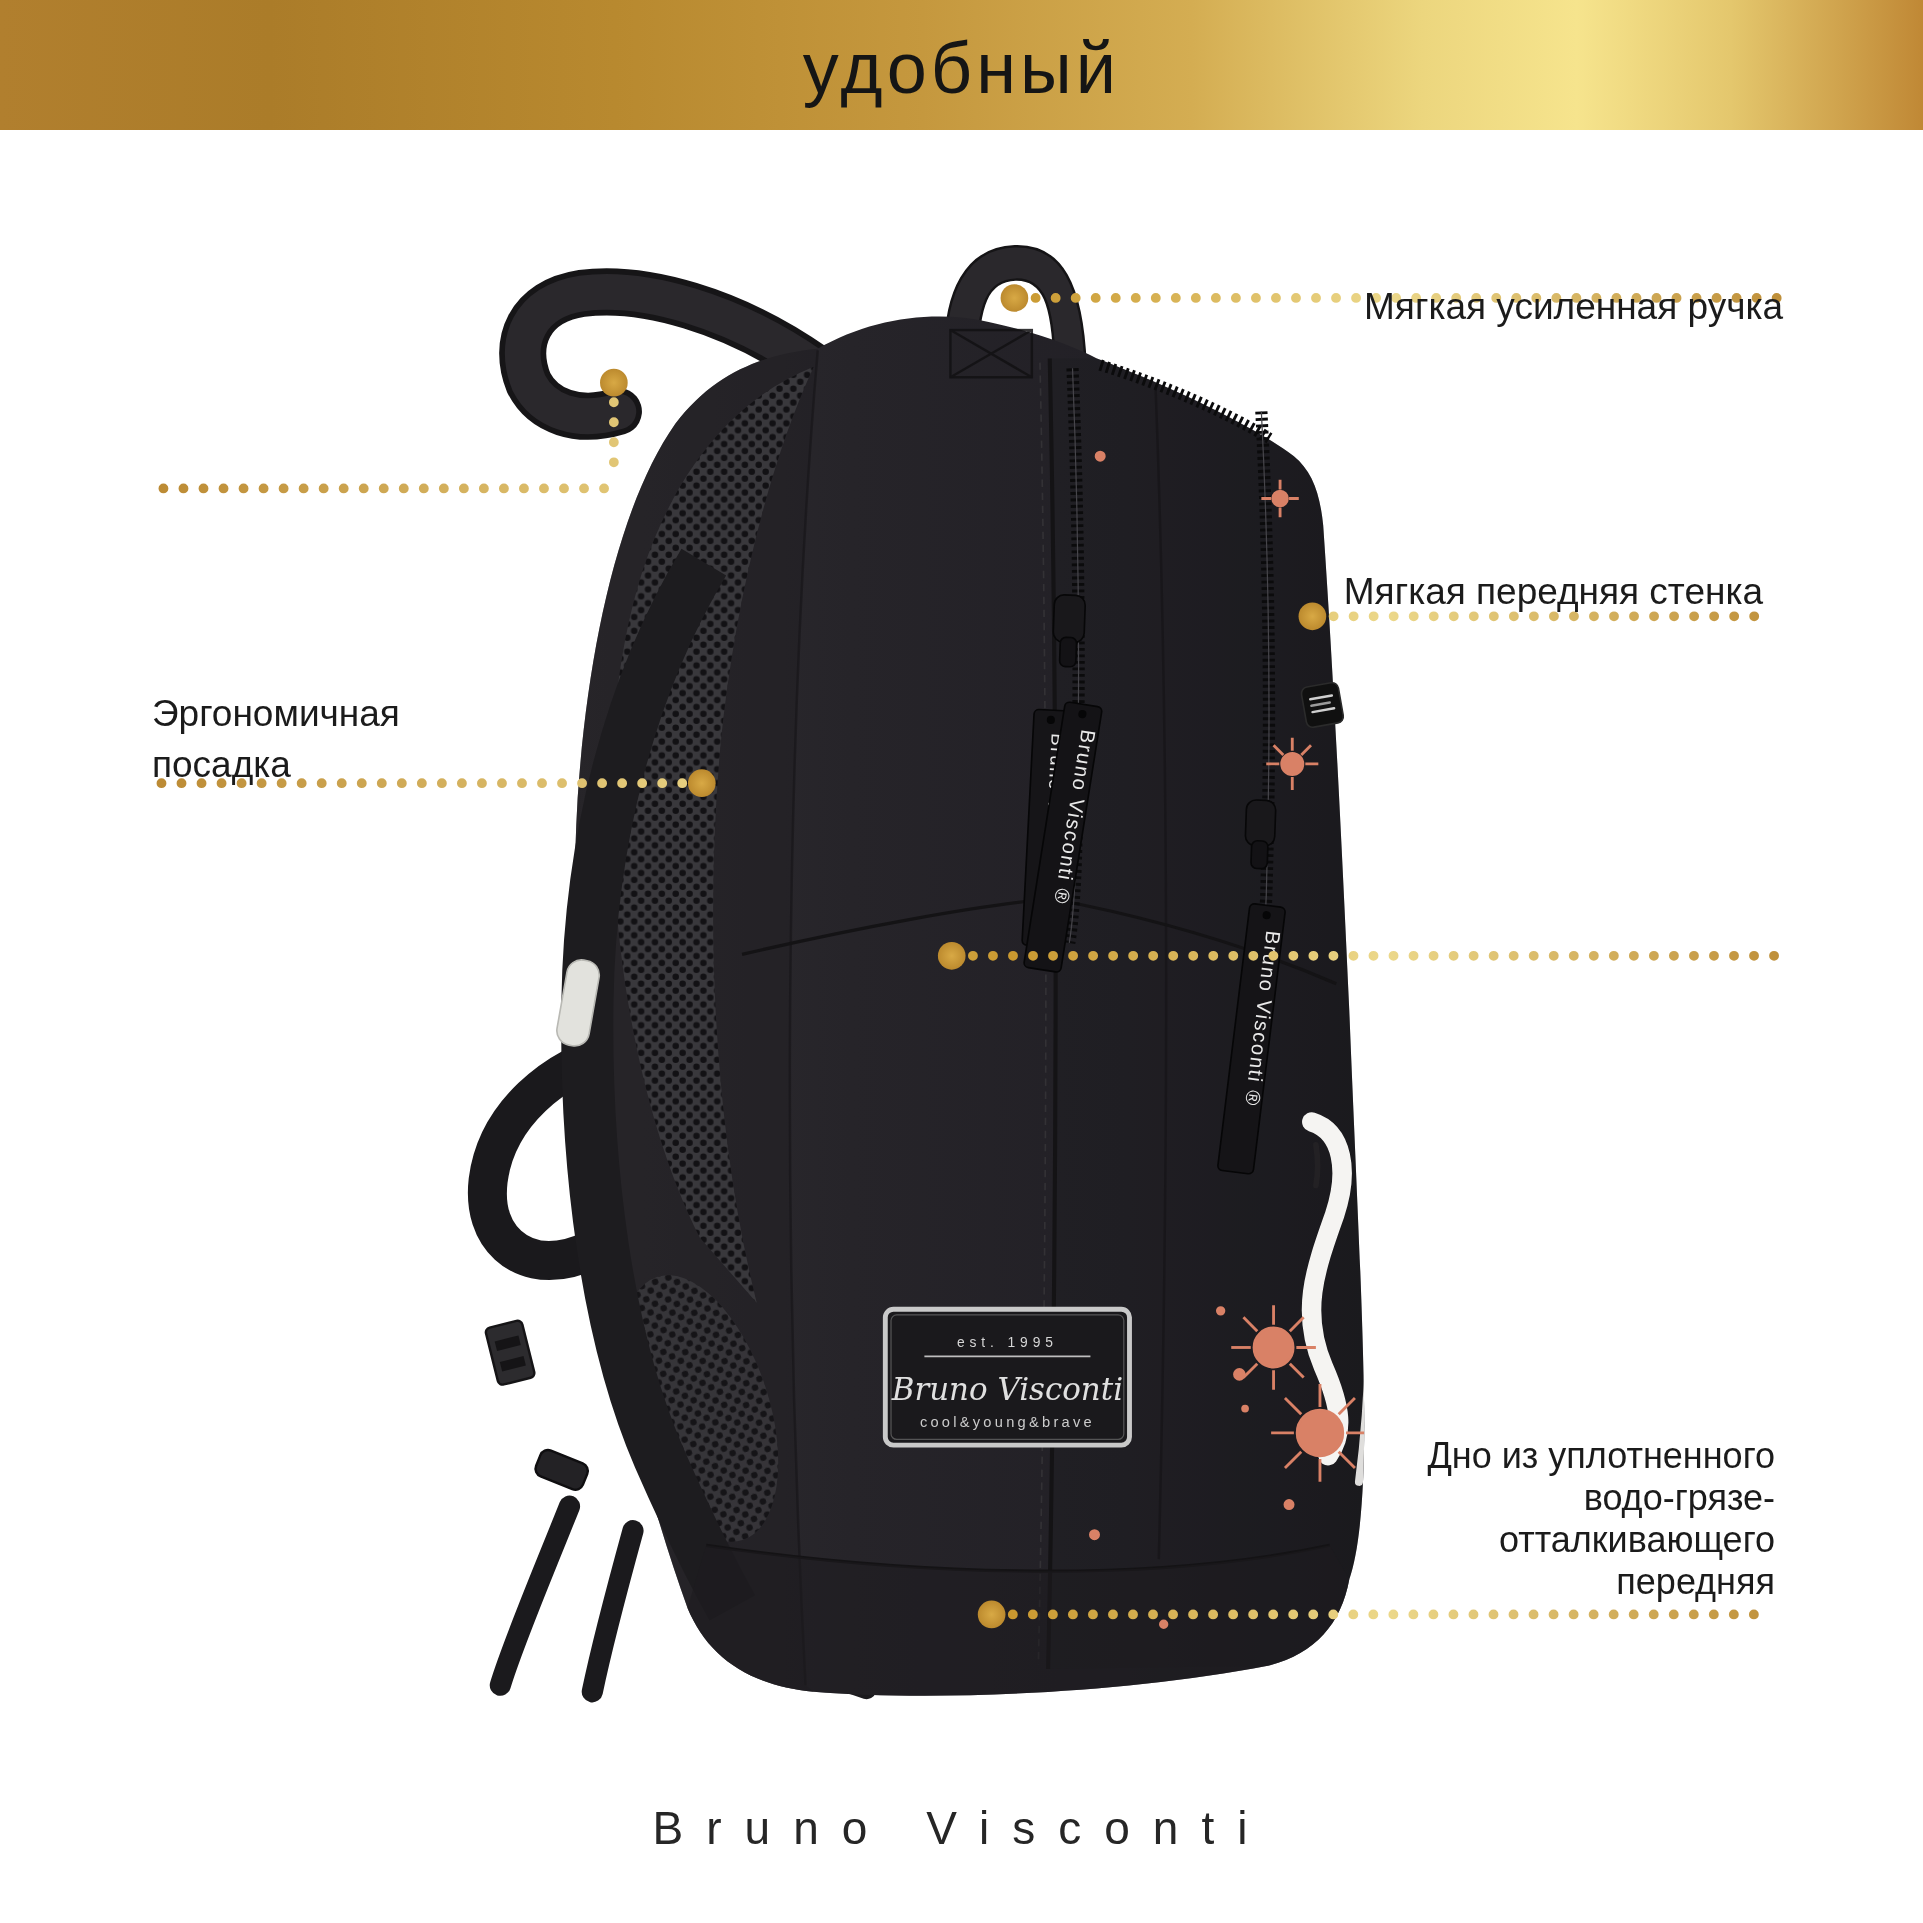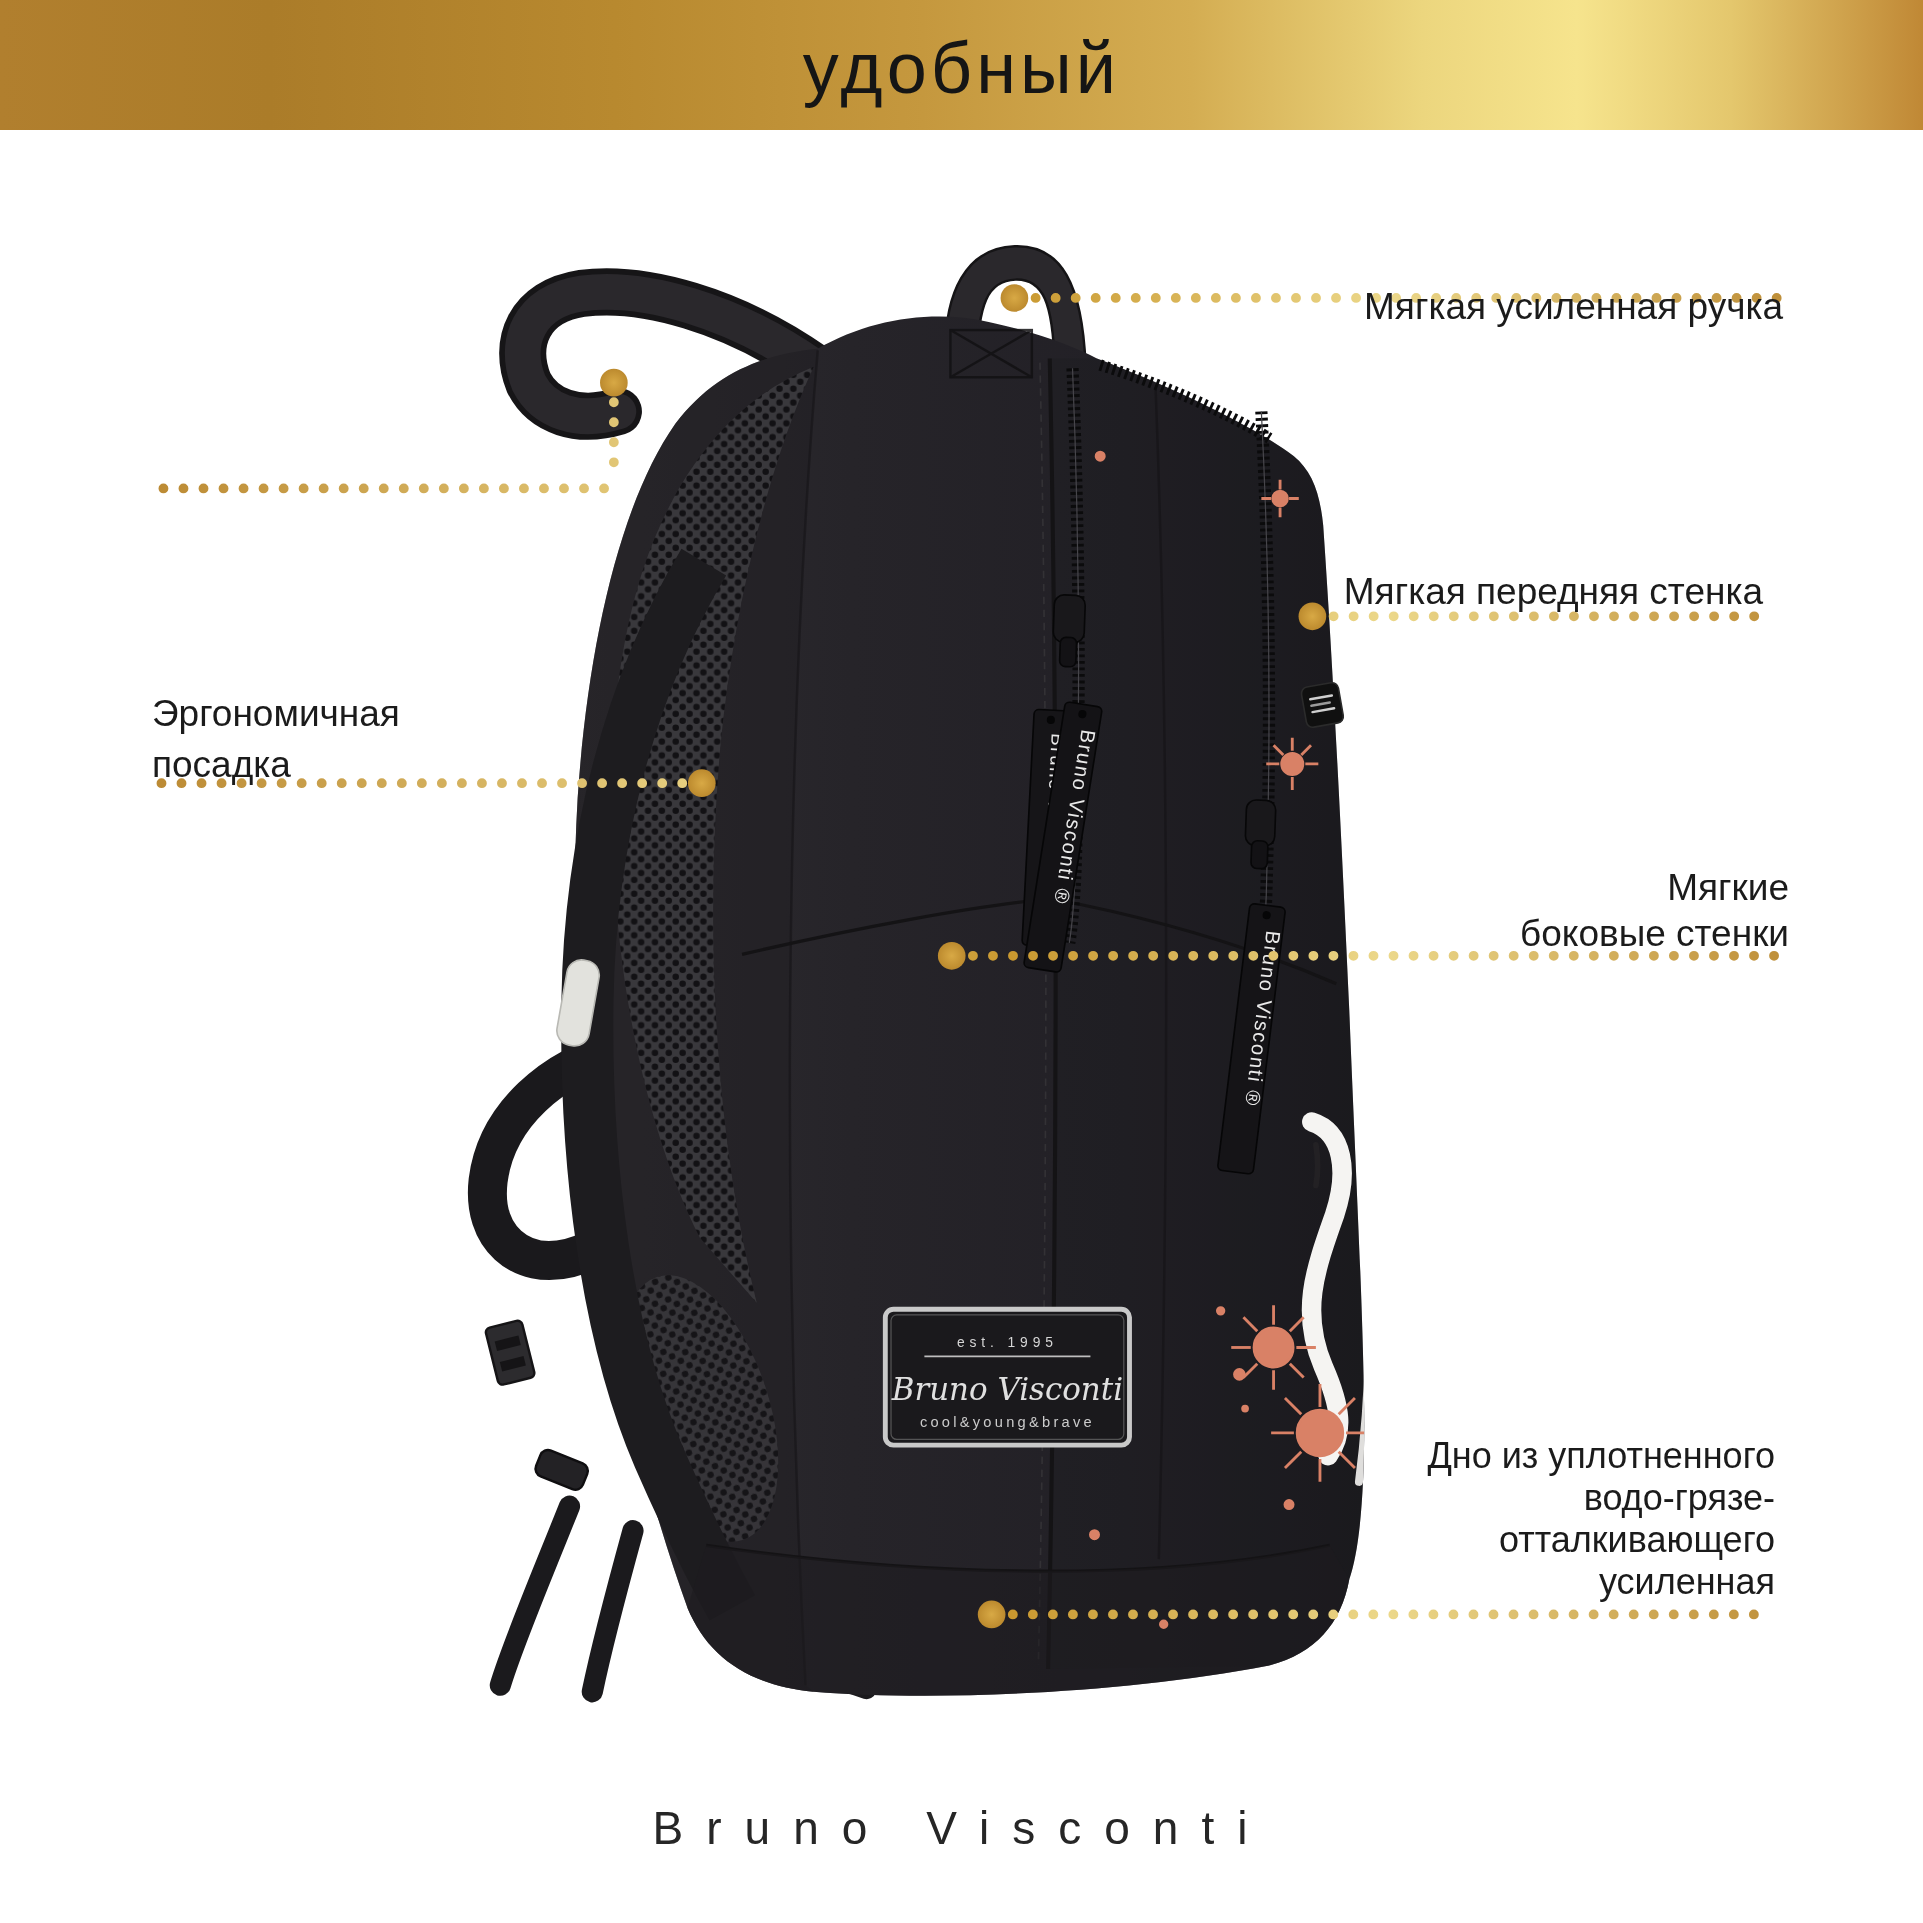--- a/index.html
+++ b/index.html
@@ -273,23 +273,21 @@
       <circle cx="862" cy="962" r="17"></circle>
       <circle cx="1169" cy="1174" r="17"></circle>
       <circle cx="1218" cy="1983" r="17"></circle>
     </g>
   </svg>
 
   <div class="feature-label label-1 align-right">Мягкая усиленная ручка</div>
   <div class="feature-label label-4">Эргономичная
 посадка</div>
   <div class="feature-label label-3 align-right">Мягкая передняя стенка</div>
-  <div class="feature-label label-5 align-right">Мягкие
-боковые стенки</div>
   <div class="feature-label label-6 align-right">Дно из уплотненного
 водо-грязе-
 отталкивающего
-усиленная</div>
+передняя</div>
 
   <div class="footer-brand">Bruno Visconti</div>
 
 </div>
 
 
 </body></html>

